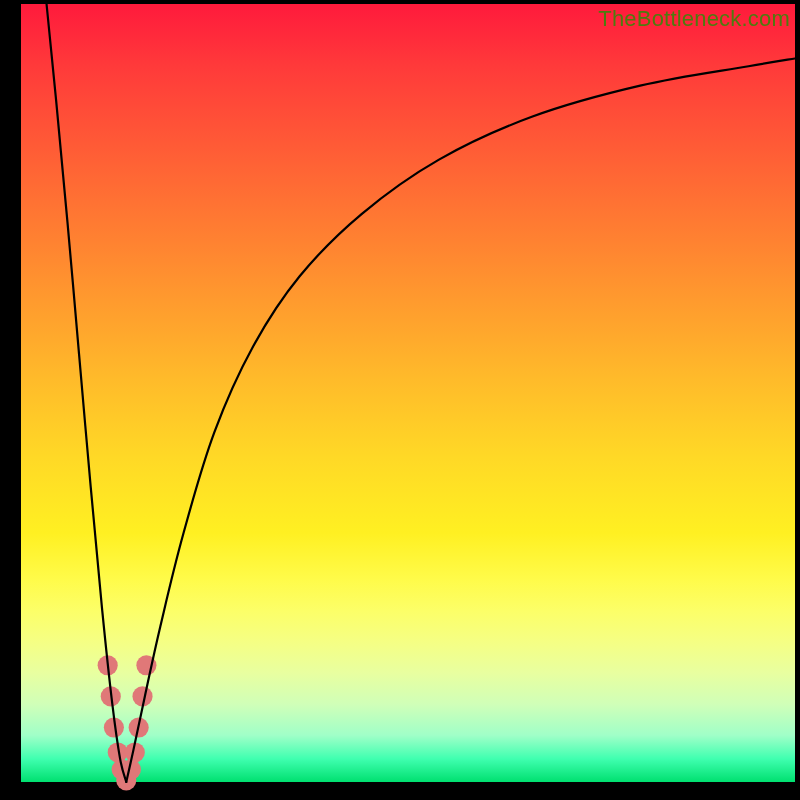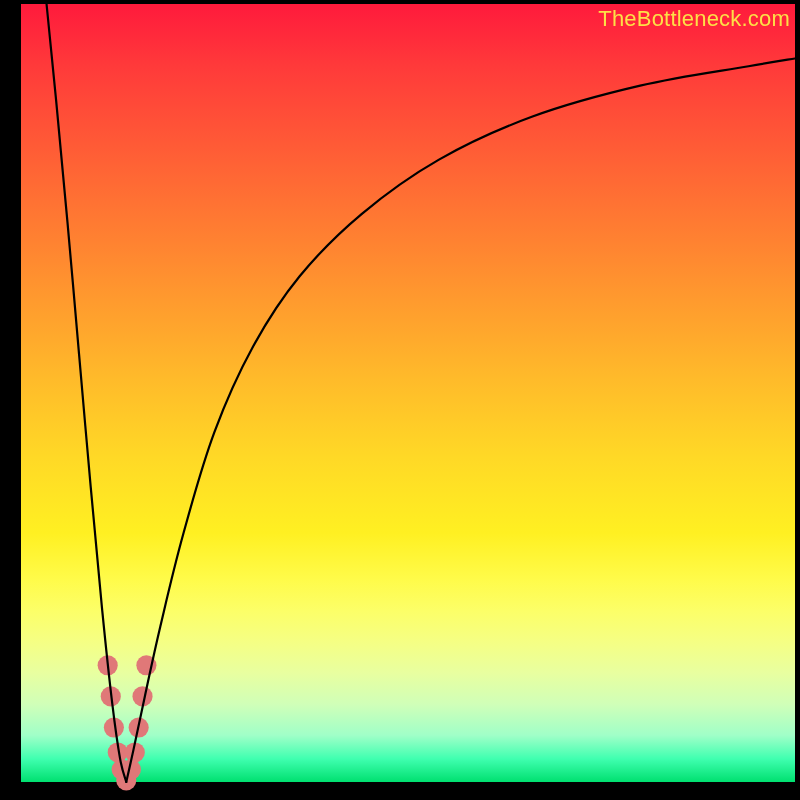--- a/index.html
+++ b/index.html
@@ -48,21 +48,21 @@
     left: 21px;
     top: 4px;
     width: 774px;
     height: 778px;
     overflow: visible;
   }
   .watermark {
     position: absolute;
     top: 6px;
     right: 10px;
-    color: #fde047;
+    color: #4d7c0f;
     font-size: 22px;
     font-weight: 500;
     letter-spacing: 0.2px;
     user-select: none;
   }
 </style>
 </head>
 <body>
 
 <div class="frame">

